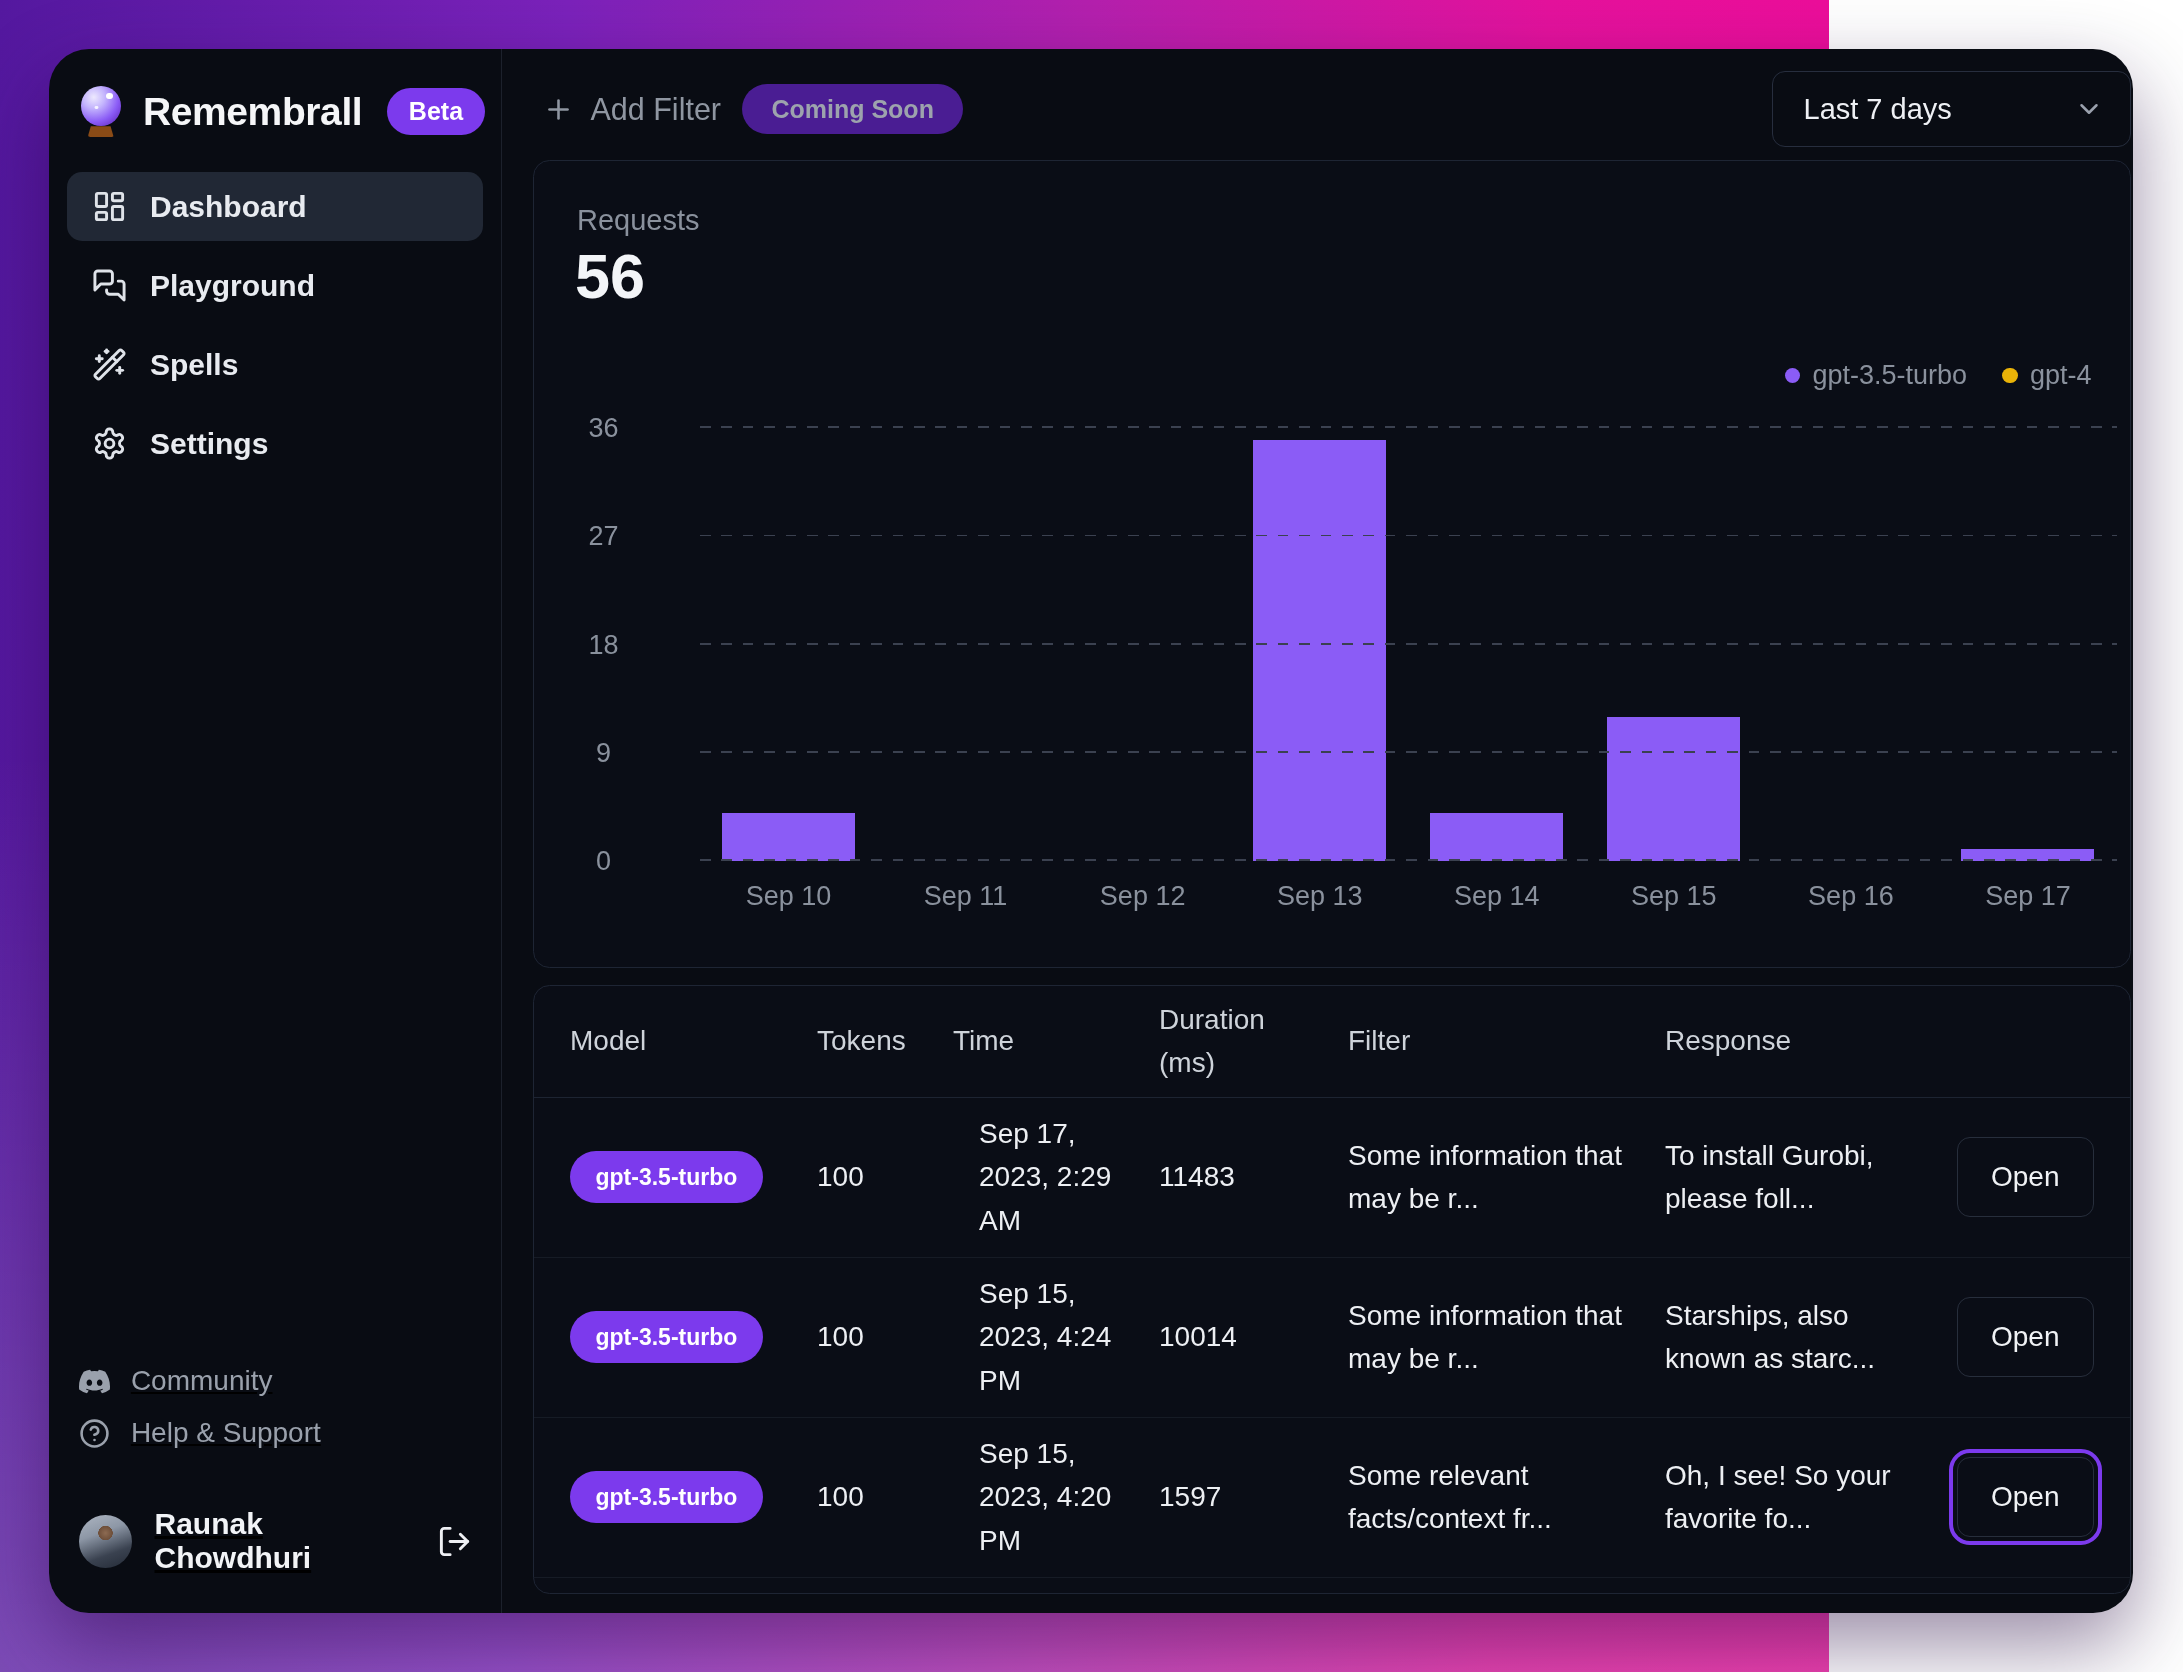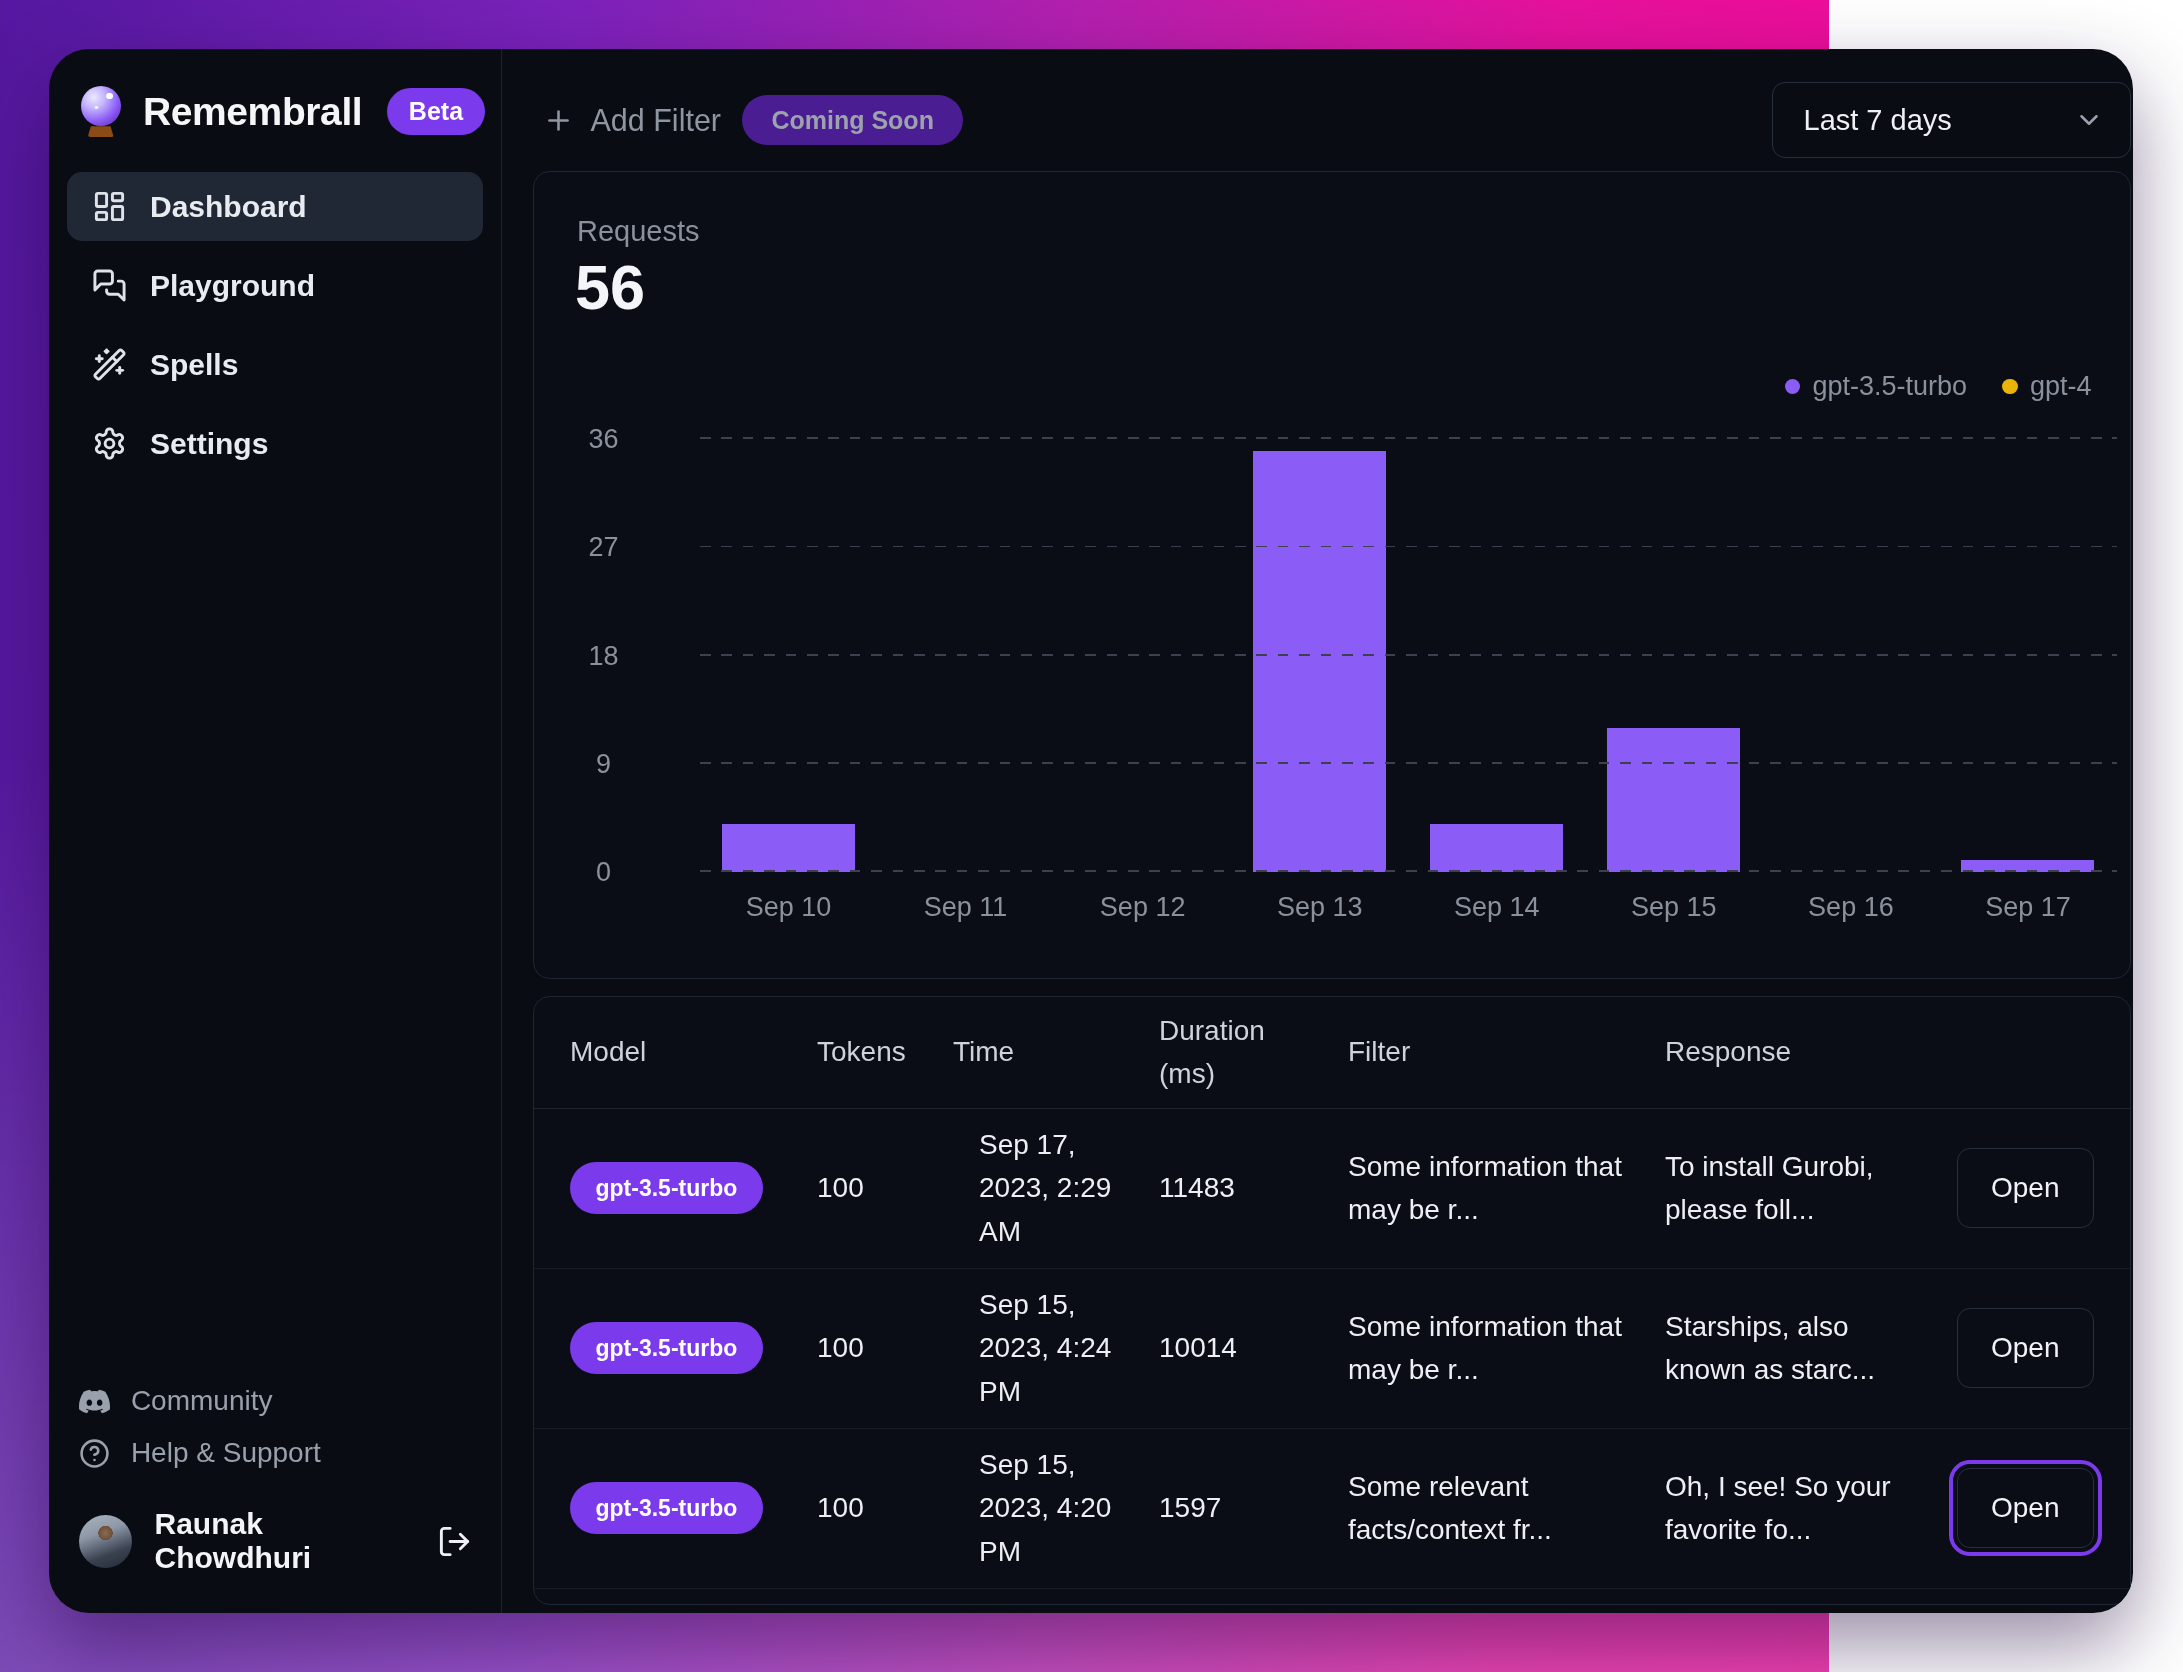--- a/index.html
+++ b/index.html
@@ -26,33 +26,33 @@
   .app-name{font-size:39px;font-weight:700;color:#f5f6f8;letter-spacing:-0.4px;}
   .beta-badge{margin-left:6.6px;background:#7c3aed;color:#fff;font-size:25px;font-weight:700;
     padding:9px 22px;border-radius:822px;}
   .nav{margin-top:31px;display:flex;flex-direction:column;gap:10px;}
   .nav-item{display:flex;align-items:center;gap:23px;height:69px;padding:0 25px;border-radius:15px;
     color:#e8ebf0;font-size:30px;font-weight:600;cursor:pointer;}
   .nav-item.active{background:#212835;}
   .icon{display:inline-flex;align-items:center;justify-content:center;}
   .icon svg{display:block;}
   .nav-icon{width:35px;height:35px;color:#dfe3e9;}
-  .side-footer{margin-top:auto;display:flex;flex-direction:column;padding:0 11.5px;}
+  .side-footer{margin-top:auto;display:flex;flex-direction:column;gap:20px;padding:0 11.5px;text-decoration:underline;}
   .foot-item{display:flex;align-items:center;gap:21.4px;color:#9aa1ac;font-size:28px;cursor:pointer;}
   .foot-icon{width:31px;height:31px;color:#9aa1ac;}
   .user-row{margin-top:38px;display:flex;align-items:center;gap:23px;}
   .avatar{width:53px;height:53px;border-radius:50%;flex:0 0 53px;
     background:
       radial-gradient(circle at 50% 34%, #8d6b52 0%, #6e4f3a 16%, transparent 17%),
       linear-gradient(160deg,#aeb6c2 0%,#8d97a6 35%,#3a4250 70%,#232a36 100%);}
   .user-name{font-size:30px;font-weight:700;color:#f2f4f7;}
   .logout{margin-left:auto;width:35px;height:35px;color:#eef0f4;cursor:pointer;}
 
   
-  .main{flex:1;padding:33px 23px 0 31px;box-sizing:border-box;display:flex;flex-direction:column;}
+  .main{flex:1;padding:22px 23px 0 31px;box-sizing:border-box;display:flex;flex-direction:column;}
   .topbar{display:flex;align-items:center;height:76px;flex:0 0 76px;}
   .add-filter{display:flex;align-items:center;gap:16.5px;color:#8f96a1;font-size:30.5px;
     padding-left:10px;cursor:pointer;}
   .plus-icon{width:31px;height:31px;color:#8f96a1;}
   .coming-soon{margin-left:21.4px;background:#4a1d93;color:#9da3ad;font-size:25px;font-weight:700;
     padding:10.7px 29px;border-radius:822px;}
   .range-select{margin-left:auto;width:359px;height:76px;box-sizing:border-box;
     border:1.6px solid #272e3e;border-radius:13px;display:flex;align-items:center;
     padding:0 26px 0 31px;color:#eef0f4;font-size:29px;cursor:pointer;background:transparent;}
   .chev{margin-left:auto;width:30px;height:30px;color:#9aa1ad;}

